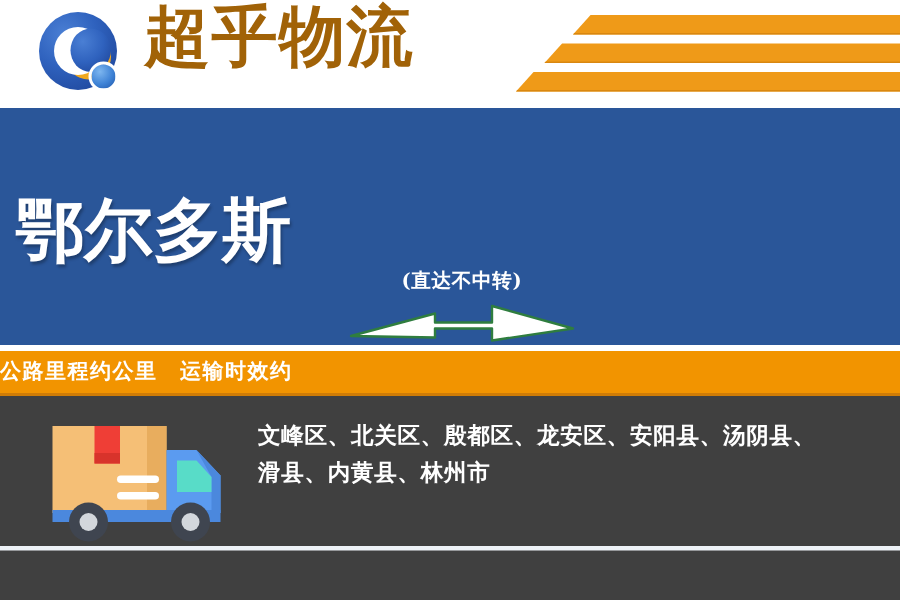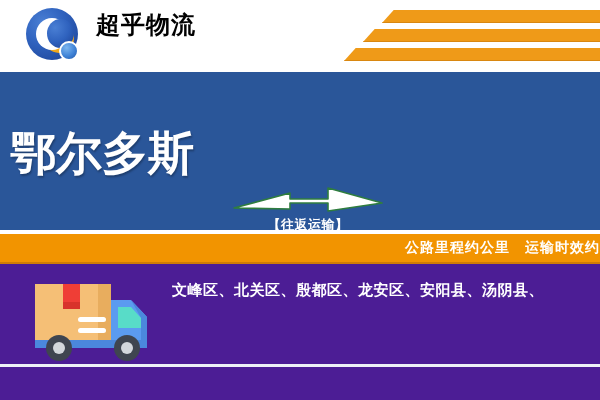--- a/index.html
+++ b/index.html
@@ -71,23 +71,23 @@
 
   .brand-block {
     position: absolute;
     left: 96px;
     top: 6px;
     width: 180px;
   }
   .brand-name {
     font-family: "DejaVu Serif", "Liberation Serif", serif;
     font-weight: bold;
-    font-size: 24px;
+    font-size: 44px;
     line-height: 38px;
-    color: #000000;
+    color: #a16207;
     letter-spacing: 1px;
     white-space: nowrap;
   }
   .brand-pinyin {
     margin-top: 2px;
     font-family: "Liberation Sans", sans-serif;
     font-weight: bold;
     font-size: 11px;
     line-height: 13px;
     color: #2b2b2b;
@@ -169,38 +169,38 @@
   .info-bar {
     position: absolute;
     left: 0; top: 234px;
     width: 600px;
     height: 30px;
     background: #f29400;
     border-bottom: 2px solid #cf7c06;
     box-sizing: border-box;
     display: flex;
     align-items: center;
-    justify-content: flex-end;
+    justify-content: flex-start;
   }
   .info-bar-text {
     font-family: "DejaVu Serif", "Liberation Serif", serif;
     font-weight: bold;
     font-size: 14px;
     color: #ffffff;
     letter-spacing: 1px;
     white-space: pre;
   }
 
   
   .bottom-panel {
     position: absolute;
     left: 0; top: 264px;
     width: 600px;
     height: 136px;
-    background: #4c1d95;
+    background: #404040;
   }
 
   .ground-line {
     position: absolute;
     left: 0;
     top: 100px;
     width: 600px;
     height: 3px;
     background: #eef2f7;
   }
@@ -252,20 +252,21 @@
       <div class="stripe s3"></div>
     </div>
 
   </div>
 
   <div class="route-panel">
 
     <div class="city city-origin">鄂尔多斯</div>
 
     <div class="arrow-group">
+      <div class="arrow-note">(直达不中转)</div>
       <svg class="arrow-svg" width="152" height="30" viewBox="0 0 152 30">
         <polygon points="2,24 58,9 58,15 96,15 96,4 150,19 96,27 96,19 58,19 58,25" fill="#ffffff" stroke="#2f7d3f" stroke-width="1.6" stroke-linejoin="round"></polygon>
       </svg>
       <div class="arrow-sub">【往返运输】</div>
     </div>
 
 
   </div>
 
   <div class="info-bar">
@@ -293,19 +294,20 @@
       <rect x="3" y="66" width="112" height="8" fill="#4b88dd"></rect>
 
       <circle cx="27" cy="74" r="13" fill="#3f4550"></circle>
       <circle cx="27" cy="74" r="6" fill="#d3d7dc"></circle>
       <circle cx="95" cy="74" r="13" fill="#3f4550"></circle>
       <circle cx="95" cy="74" r="6" fill="#d3d7dc"></circle>
     </svg>
 
     <div class="districts">
       <div class="district-line">文峰区、北关区、殷都区、龙安区、安阳县、汤阴县、</div>
+      <div class="district-line">滑县、内黄县、林州市</div>
     </div>
 
     <div class="ground-line"></div>
 
   </div>
 
 </div>
 
 </body></html>

